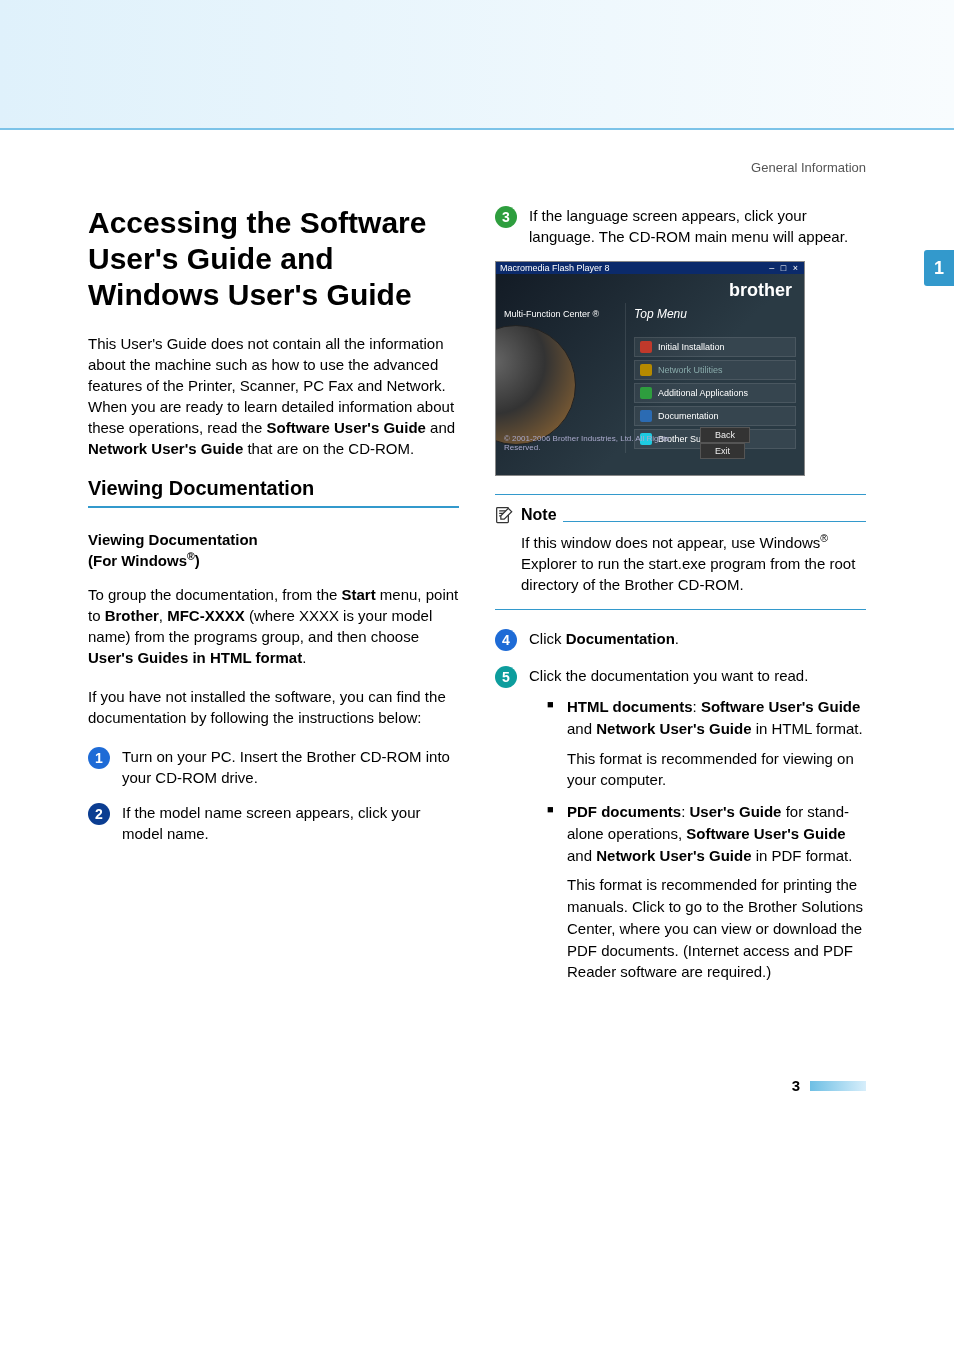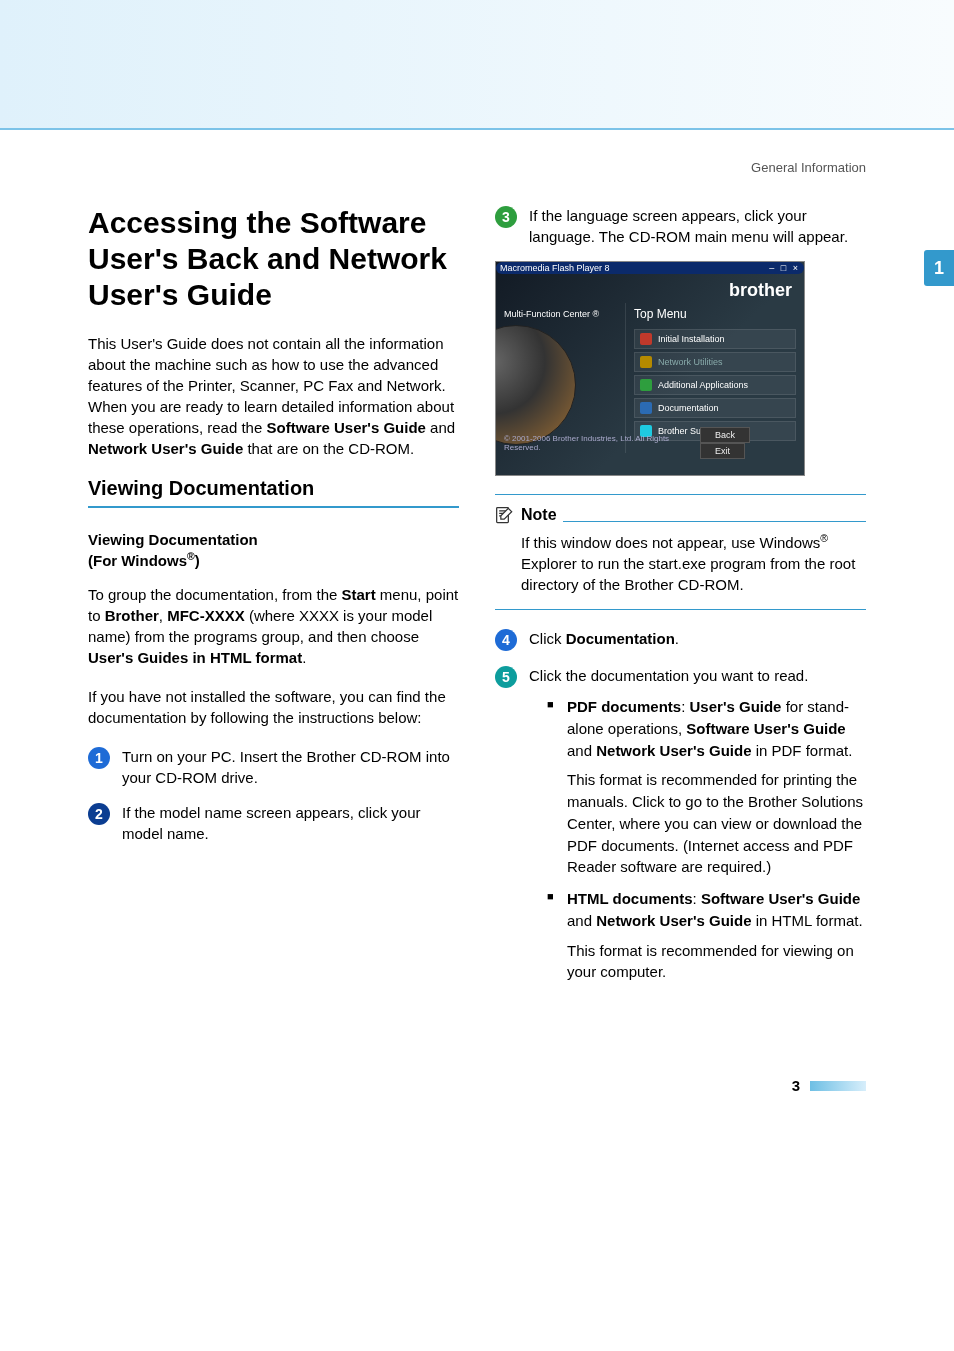--- a/index.html
+++ b/index.html
@@ -113,21 +113,20 @@
     margin-bottom: 18px;
     overflow: hidden;
   }
   .ss-titlebar {
     background: #0b2a6b;
     color:#fff;
     font-size: 9px;
     padding: 1px 4px;
     display:flex;
     justify-content: space-between;
-    border-radius: 6px;
   }
   .ss-titlebar .wbtns { letter-spacing: 2px; }
   .ss-brother {
     text-align: right;
     font-family: Arial, sans-serif;
     font-weight: bold;
     font-size: 18px;
     padding: 6px 12px 2px;
   }
   .ss-inner {
@@ -148,21 +147,22 @@
     border-radius:50%;
     background: radial-gradient(circle at 30% 30%, #666 0%, #333 45%, #8a6333 90%);
     border: 1px solid #222;
   }
   .ss-right {
     flex: 1;
     padding: 4px 8px;
   }
   .ss-topmenu {
     font-size: 12px;
-    margin-bottom: 8px;
+    margin-bottom: 16px;
+    font-style: italic;
   }
   .ss-item {
     display:flex;
     align-items:center;
     gap:6px;
     background: rgba(255,255,255,0.06);
     border:1px solid rgba(255,255,255,0.1);
     padding: 3px 5px;
     margin-bottom: 3px;
     font-size: 9px;
@@ -271,21 +271,21 @@
 
 <div class="page-content">
 
   <div class="side-tab">1</div>
 
   <div class="general-info">General Information</div>
 
   <div class="columns">
 
     <div class="col">
-      <h1>Accessing the Software User's Back and Network User's Guide</h1>
+      <h1>Accessing the Software User's Guide and Windows User's Guide</h1>
 
       <p class="body-text">
         <span>This User's Guide does not contain all the information about the machine such as how to use the advanced features of the Printer, Scanner, PC Fax and Network. When you are ready to learn detailed information about these operations, read the </span><b>Software User's Guide</b><span> and </span><b>Network User's Guide</b><span> that are on the CD-ROM.</span>
       </p>
 
       <h2>Viewing Documentation</h2>
       <hr class="h2-rule">
 
       <h3>
         <span>Viewing Documentation</span><br>
@@ -383,26 +383,26 @@
           <span>Click </span><b>Documentation</b><span>.</span>
         </div>
       </div>
 
       <div class="step">
         <div class="step-num c-teal">5</div>
         <div class="step-text">
           <span>Click the documentation you want to read.</span>
           <ul class="sub-list">
             <li>
+              <b>HTML documents</b><span>: </span><b>Software User's Guide</b><span> and </span><b>Network User's Guide</b><span> in HTML format.</span>
+              <div class="sub-desc">This format is recommended for viewing on your computer.</div>
+            </li>
+            <li>
               <b>PDF documents</b><span>: </span><b>User's Guide</b><span> for stand-alone operations, </span><b>Software User's Guide</b><span> and </span><b>Network User's Guide</b><span> in PDF format.</span>
               <div class="sub-desc">This format is recommended for printing the manuals. Click to go to the Brother Solutions Center, where you can view or download the PDF documents. (Internet access and PDF Reader software are required.)</div>
-            </li>
-            <li>
-              <b>HTML documents</b><span>: </span><b>Software User's Guide</b><span> and </span><b>Network User's Guide</b><span> in HTML format.</span>
-              <div class="sub-desc">This format is recommended for viewing on your computer.</div>
             </li>
           </ul>
         </div>
       </div>
 
     </div>
   </div>
 </div>
 
 <div class="footer">

